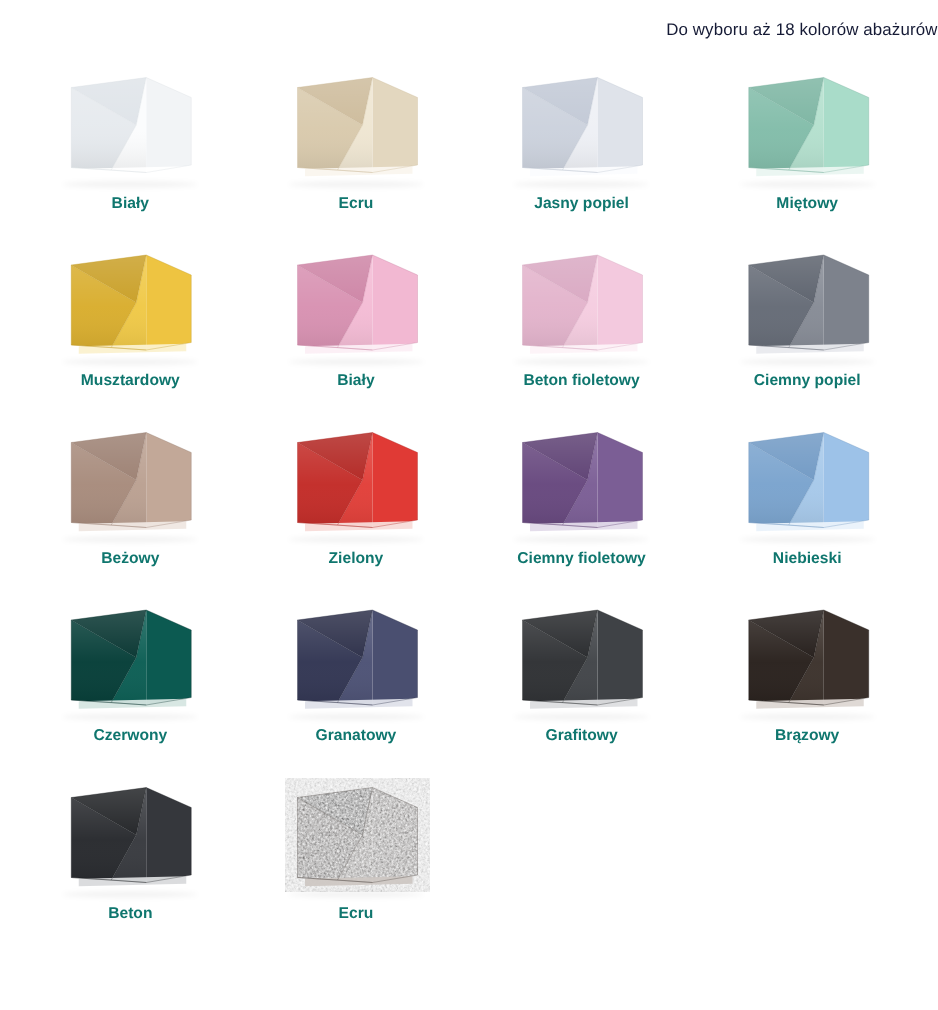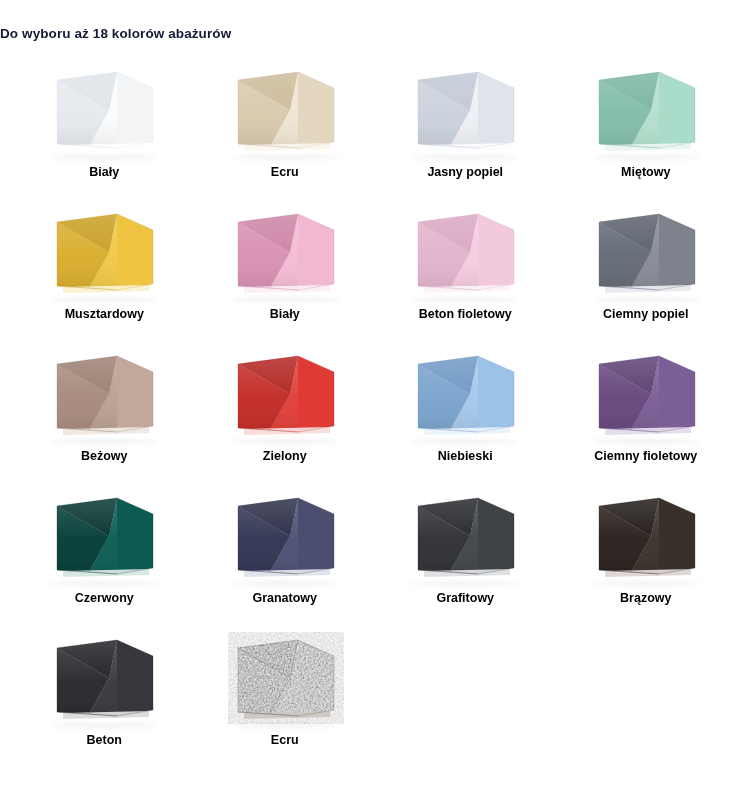--- a/index.html
+++ b/index.html
@@ -17,26 +17,26 @@
   }
 
   .page {
     width: 750px;
     height: 808px;
     position: relative;
     box-sizing: border-box;
   }
 
   .page-title {
-    text-align: left;
+    text-align: right;
     font-size: 13.5px;
-    font-weight: bold;
+    font-weight: normal;
     color: #151a35;
     letter-spacing: 0.1px;
-    padding-top: 26px;
+    padding-top: 16px;
     margin: 0 0 18px 0;
     line-height: 1.2;
   }
 
   .swatch-grid {
     display: grid;
     grid-template-columns: repeat(4, 1fr);
     row-gap: 0px;
     column-gap: 0px;
     padding: 0 14px;
@@ -68,21 +68,21 @@
   .shade svg {
     display: block;
     width: 110px;
     height: 92px;
     overflow: visible;
   }
 
   .swatch-label {
     font-size: 12.5px;
     font-weight: bold;
-    color: #000000;
+    color: #0f766e;
     text-align: center;
     line-height: 1.1;
     margin-top: 2px;
     white-space: nowrap;
   }
 
   
   .shade-shadow {
     position: absolute;
     bottom: 4px;
@@ -471,20 +471,57 @@
           </div>
           <div class="shade-shadow"></div>
         </div>
         <div class="swatch-label">Zielony</div>
       </div>
       <div class="swatch-cell">
         <div class="shade-stage">
           <div class="shade">
             <svg viewBox="0 0 110 92" width="110" height="92">
               <defs>
+                <linearGradient id="sheen11" x1="0" y1="0" x2="0" y2="1">
+                  <stop offset="0%" stop-color="rgba(255,255,255,0.16)"></stop>
+                  <stop offset="55%" stop-color="rgba(255,255,255,0.02)"></stop>
+                  <stop offset="100%" stop-color="rgba(0,0,0,0.07)"></stop>
+                </linearGradient>
+              </defs>
+              <g>
+                <polygon points="68,6 104,22 104,76 68,82" fill="#7b5e95" shape-rendering="geometricPrecision"></polygon>
+                <polygon points="8,14 68,6 60,44" fill="#5d4073" shape-rendering="geometricPrecision"></polygon>
+                <polygon points="8,14 60,44 40,80 8,78" fill="#68497f" shape-rendering="geometricPrecision"></polygon>
+                <polygon points="68,6 68,82 40,80 60,44" fill="#7c5f96" shape-rendering="geometricPrecision"></polygon>
+                <polygon points="8,78 40,80 68,82" fill="#74568d" shape-rendering="geometricPrecision"></polygon>
+                <polygon points="8,14 68,6 68,82 8,78" fill="url(#sheen11)" shape-rendering="geometricPrecision"></polygon>
+              </g>
+              <polygon points="14,79 100,77 100,83 14,85" fill="#e3dbea" opacity="0.95"></polygon>
+              <line x1="8" y1="14" x2="68" y2="6" stroke="#57396c" stroke-width="0.6" opacity="0.45"></line>
+              <line x1="68" y1="6" x2="104" y2="22" stroke="#57396c" stroke-width="0.6" opacity="0.45"></line>
+              <line x1="104" y1="22" x2="104" y2="76" stroke="#57396c" stroke-width="0.6" opacity="0.45"></line>
+              <line x1="104" y1="76" x2="68" y2="82" stroke="#57396c" stroke-width="0.6" opacity="0.45"></line>
+              <line x1="68" y1="82" x2="8" y2="78" stroke="#57396c" stroke-width="0.6" opacity="0.45"></line>
+              <line x1="8" y1="78" x2="8" y2="14" stroke="#57396c" stroke-width="0.6" opacity="0.45"></line>
+              <line x1="8" y1="14" x2="60" y2="44" stroke="#57396c" stroke-width="0.6" opacity="0.45"></line>
+              <line x1="68" y1="6" x2="60" y2="44" stroke="#57396c" stroke-width="0.6" opacity="0.45"></line>
+              <line x1="60" y1="44" x2="40" y2="80" stroke="#57396c" stroke-width="0.6" opacity="0.45"></line>
+              <line x1="40" y1="80" x2="8" y2="78" stroke="#57396c" stroke-width="0.6" opacity="0.45"></line>
+              <line x1="40" y1="80" x2="68" y2="82" stroke="#57396c" stroke-width="0.6" opacity="0.45"></line>
+            </svg>
+          </div>
+          <div class="shade-shadow"></div>
+        </div>
+        <div class="swatch-label">Ciemny fioletowy</div>
+      </div>
+      <div class="swatch-cell">
+        <div class="shade-stage">
+          <div class="shade">
+            <svg viewBox="0 0 110 92" width="110" height="92">
+              <defs>
                 <linearGradient id="sheen10" x1="0" y1="0" x2="0" y2="1">
                   <stop offset="0%" stop-color="rgba(255,255,255,0.16)"></stop>
                   <stop offset="55%" stop-color="rgba(255,255,255,0.02)"></stop>
                   <stop offset="100%" stop-color="rgba(0,0,0,0.07)"></stop>
                 </linearGradient>
               </defs>
               <g>
                 <polygon points="68,6 104,22 104,76 68,82" fill="#9dc2e8" shape-rendering="geometricPrecision"></polygon>
                 <polygon points="8,14 68,6 60,44" fill="#7099c4" shape-rendering="geometricPrecision"></polygon>
                 <polygon points="8,14 60,44 40,80 8,78" fill="#7ba4ce" shape-rendering="geometricPrecision"></polygon>
@@ -508,57 +545,20 @@
           </div>
           <div class="shade-shadow"></div>
         </div>
         <div class="swatch-label">Niebieski</div>
       </div>
       <div class="swatch-cell">
         <div class="shade-stage">
           <div class="shade">
             <svg viewBox="0 0 110 92" width="110" height="92">
               <defs>
-                <linearGradient id="sheen11" x1="0" y1="0" x2="0" y2="1">
-                  <stop offset="0%" stop-color="rgba(255,255,255,0.16)"></stop>
-                  <stop offset="55%" stop-color="rgba(255,255,255,0.02)"></stop>
-                  <stop offset="100%" stop-color="rgba(0,0,0,0.07)"></stop>
-                </linearGradient>
-              </defs>
-              <g>
-                <polygon points="68,6 104,22 104,76 68,82" fill="#7b5e95" shape-rendering="geometricPrecision"></polygon>
-                <polygon points="8,14 68,6 60,44" fill="#5d4073" shape-rendering="geometricPrecision"></polygon>
-                <polygon points="8,14 60,44 40,80 8,78" fill="#68497f" shape-rendering="geometricPrecision"></polygon>
-                <polygon points="68,6 68,82 40,80 60,44" fill="#7c5f96" shape-rendering="geometricPrecision"></polygon>
-                <polygon points="8,78 40,80 68,82" fill="#74568d" shape-rendering="geometricPrecision"></polygon>
-                <polygon points="8,14 68,6 68,82 8,78" fill="url(#sheen11)" shape-rendering="geometricPrecision"></polygon>
-              </g>
-              <polygon points="14,79 100,77 100,83 14,85" fill="#e3dbea" opacity="0.95"></polygon>
-              <line x1="8" y1="14" x2="68" y2="6" stroke="#57396c" stroke-width="0.6" opacity="0.45"></line>
-              <line x1="68" y1="6" x2="104" y2="22" stroke="#57396c" stroke-width="0.6" opacity="0.45"></line>
-              <line x1="104" y1="22" x2="104" y2="76" stroke="#57396c" stroke-width="0.6" opacity="0.45"></line>
-              <line x1="104" y1="76" x2="68" y2="82" stroke="#57396c" stroke-width="0.6" opacity="0.45"></line>
-              <line x1="68" y1="82" x2="8" y2="78" stroke="#57396c" stroke-width="0.6" opacity="0.45"></line>
-              <line x1="8" y1="78" x2="8" y2="14" stroke="#57396c" stroke-width="0.6" opacity="0.45"></line>
-              <line x1="8" y1="14" x2="60" y2="44" stroke="#57396c" stroke-width="0.6" opacity="0.45"></line>
-              <line x1="68" y1="6" x2="60" y2="44" stroke="#57396c" stroke-width="0.6" opacity="0.45"></line>
-              <line x1="60" y1="44" x2="40" y2="80" stroke="#57396c" stroke-width="0.6" opacity="0.45"></line>
-              <line x1="40" y1="80" x2="8" y2="78" stroke="#57396c" stroke-width="0.6" opacity="0.45"></line>
-              <line x1="40" y1="80" x2="68" y2="82" stroke="#57396c" stroke-width="0.6" opacity="0.45"></line>
-            </svg>
-          </div>
-          <div class="shade-shadow"></div>
-        </div>
-        <div class="swatch-label">Ciemny fioletowy</div>
-      </div>
-      <div class="swatch-cell">
-        <div class="shade-stage">
-          <div class="shade">
-            <svg viewBox="0 0 110 92" width="110" height="92">
-              <defs>
                 <linearGradient id="sheen12" x1="0" y1="0" x2="0" y2="1">
                   <stop offset="0%" stop-color="rgba(255,255,255,0.16)"></stop>
                   <stop offset="55%" stop-color="rgba(255,255,255,0.02)"></stop>
                   <stop offset="100%" stop-color="rgba(0,0,0,0.07)"></stop>
                 </linearGradient>
               </defs>
               <g>
                 <polygon points="68,6 104,22 104,76 68,82" fill="#0c5a51" shape-rendering="geometricPrecision"></polygon>
                 <polygon points="8,14 68,6 60,44" fill="#063430" shape-rendering="geometricPrecision"></polygon>
                 <polygon points="8,14 60,44 40,80 8,78" fill="#073f39" shape-rendering="geometricPrecision"></polygon>

